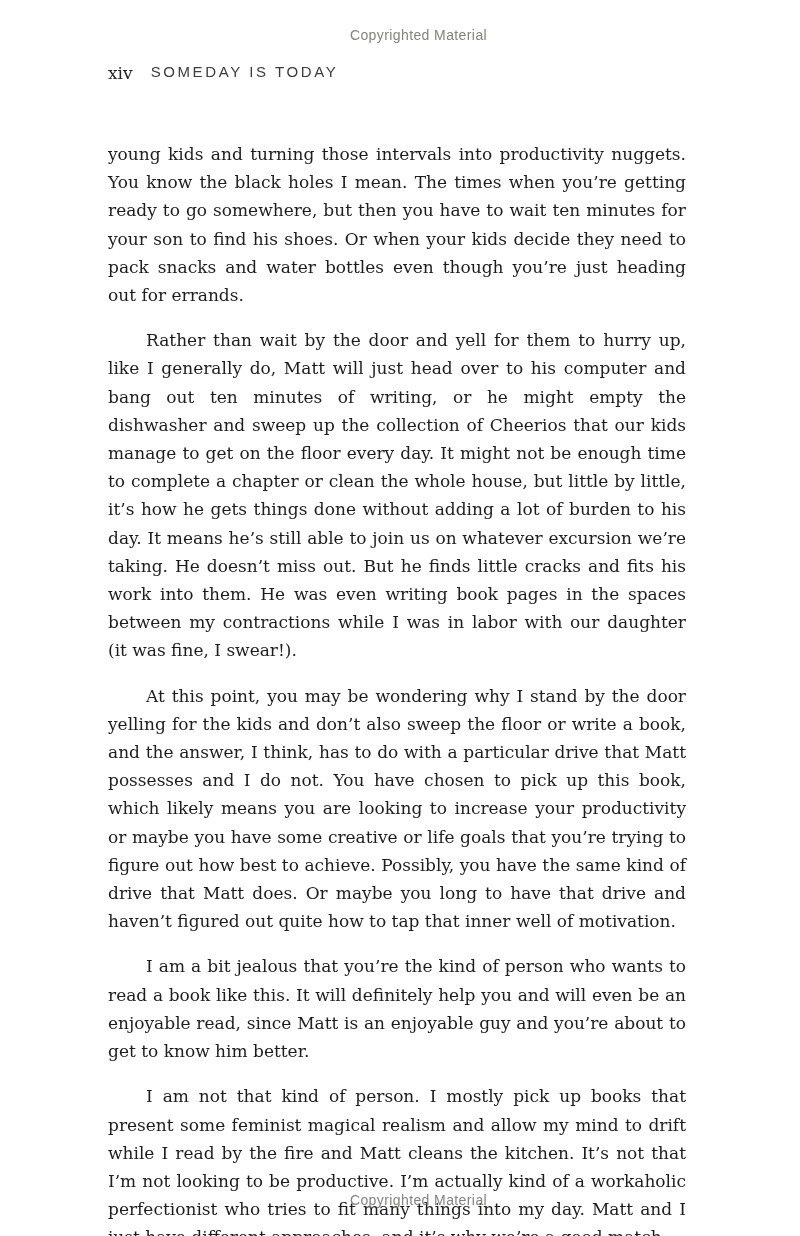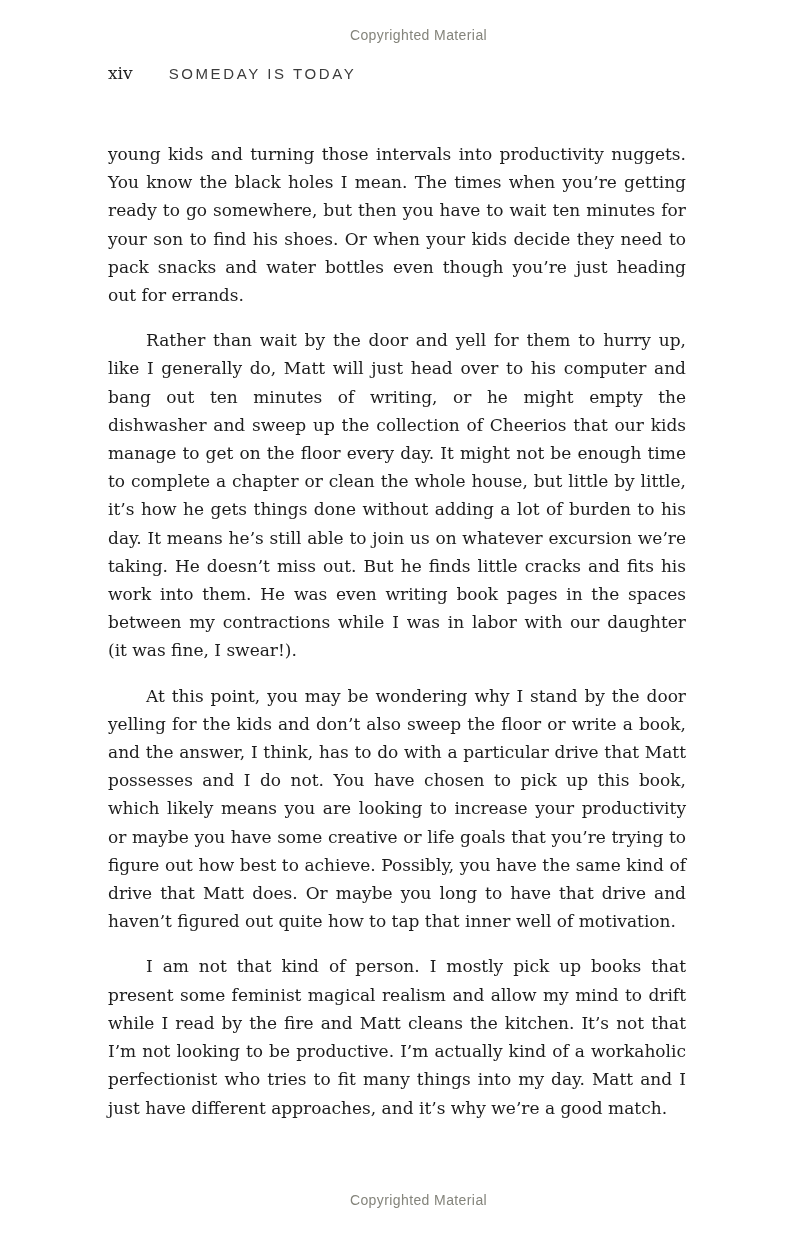--- a/index.html
+++ b/index.html
@@ -28,29 +28,29 @@
   }
   .copyright-notice.top { top: 27px; }
   .copyright-notice.bottom { top: 1192px; }
 
   .page-header {
     position: absolute;
     top: 63px;
     left: 108px;
     right: 108px;
     display: flex;
-    align-items: center;
+    align-items: flex-start;
   }
   .page-number {
     font-family: "DejaVu Serif", serif;
     font-size: 17px;
     color: #222222;
   }
   .running-title {
-    margin-left: 36px;
+    margin-left: 18px;
     font-family: "Liberation Sans", sans-serif;
     font-size: 15px;
     letter-spacing: 2.6px;
     color: #3b3b3b;
   }
 
   .body-text {
     position: absolute;
     top: 140px;
     left: 108px;
@@ -79,18 +79,19 @@
 
   <div class="page-header">
     <span class="page-number">xiv</span>
     <span class="running-title">SOMEDAY IS TODAY</span>
   </div>
 
   <div class="body-text">
     <p>young kids and turning those intervals into productivity nuggets. You know the black holes I mean. The times when you’re getting ready to go somewhere, but then you have to wait ten minutes for your son to find his shoes. Or when your kids decide they need to pack snacks and water bottles even though you’re just heading out for errands.</p>
     <p class="indent">Rather than wait by the door and yell for them to hurry up, like I generally do, Matt will just head over to his computer and bang out ten minutes of writing, or he might empty the dishwasher and sweep up the collection of Cheerios that our kids manage to get on the floor every day. It might not be enough time to complete a chapter or clean the whole house, but little by little, it’s how he gets things done without adding a lot of burden to his day. It means he’s still able to join us on whatever excursion we’re taking. He doesn’t miss out. But he finds little cracks and fits his work into them. He was even writing book pages in the spaces between my contractions while I was in labor with our daughter (it was fine, I swear!).</p>
     <p class="indent">At this point, you may be wondering why I stand by the door yelling for the kids and don’t also sweep the floor or write a book, and the answer, I think, has to do with a particular drive that Matt possesses and I do not. You have chosen to pick up this book, which likely means you are looking to increase your productivity or maybe you have some creative or life goals that you’re trying to figure out how best to achieve. Possibly, you have the same kind of drive that Matt does. Or maybe you long to have that drive and haven’t figured out quite how to tap that inner well of motivation.</p>
+    <p class="indent">I am a bit jealous that you’re the kind of person who wants to read a book like this. It will definitely help you and will even be an enjoyable read, since Matt is an enjoyable guy and you’re about to get to know him better.</p>
     <p class="indent">I am not that kind of person. I mostly pick up books that present some feminist magical realism and allow my mind to drift while I read by the fire and Matt cleans the kitchen. It’s not that I’m not looking to be productive. I’m actually kind of a workaholic perfectionist who tries to fit many things into my day. Matt and I just have different approaches, and it’s why we’re a good match.</p>
   </div>
 
   <div class="copyright-notice bottom">Copyrighted Material</div>
 
 </div>
 
 </body></html>

